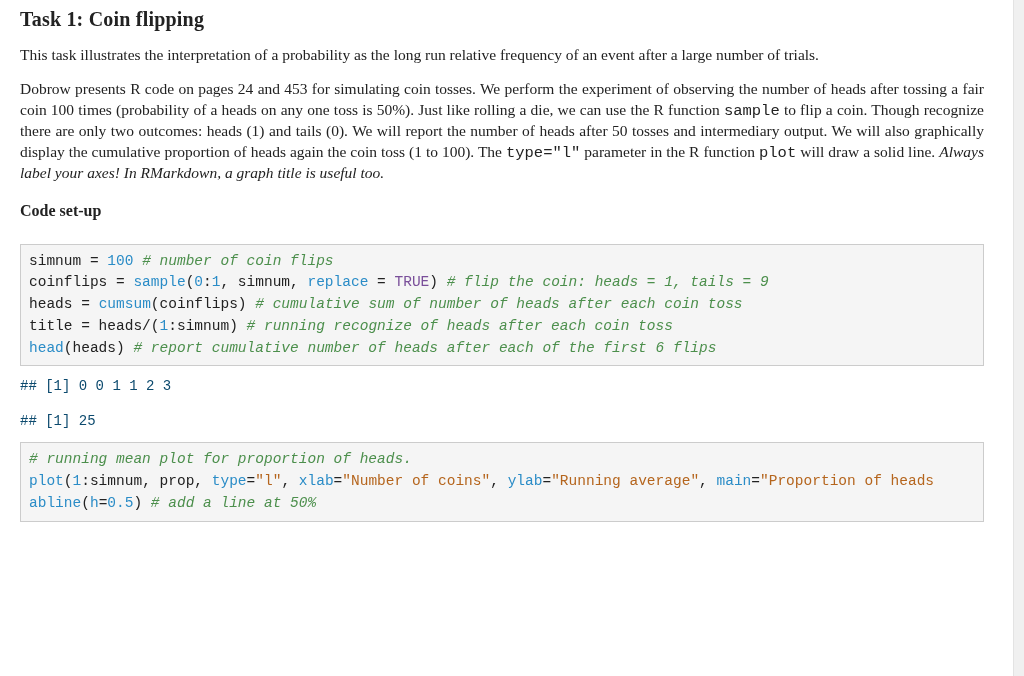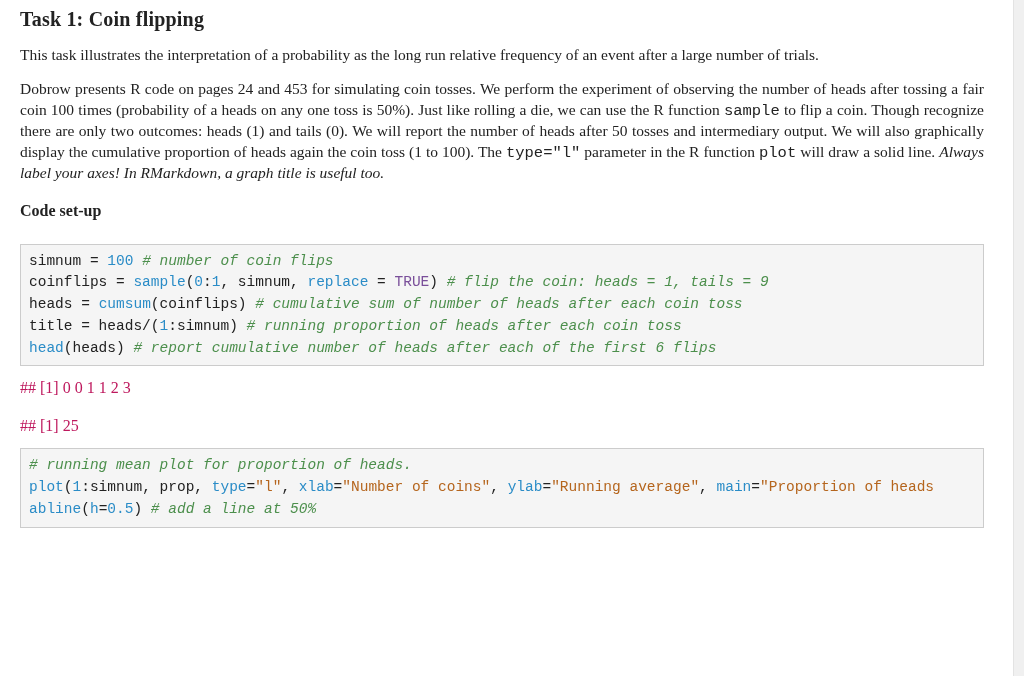--- a/index.html
+++ b/index.html
@@ -41,25 +41,25 @@
     margin: 0 0 6px 0;
     font-family: "Courier New", Courier, monospace;
     font-size: 14.5px;
     line-height: 1.5;
     white-space: pre;
     overflow: hidden;
   }
   pre.output {
     padding: 4px 0 6px 0;
     margin: 0 0 4px 0;
-    font-family: Liberation Serif, serif;
-    font-size: 16px;
+    font-family: Liberation Mono, monospace;
+    font-size: 14px;
     line-height: 1.5;
     white-space: pre;
-    color: #be185d;
+    color: #0c4a6e;
   }
   .tok-num { color: #2a8cc7; }
   .tok-call { color: #2a8cc7; }
   .tok-arg { color: #2a8cc7; font-family: Liberation Mono, monospace; }
   .tok-bool { color: #7a4f9a; }
   .tok-str { color: #b5651d; }
   .tok-cmt { color: #4c8f4c; font-style: italic; }
   .scrollbar-r {
     position: fixed;
     top: 0; right: 0; bottom: 0;
@@ -79,21 +79,21 @@
 
   <p class="para">
     <span>Dobrow presents R code on pages 24 and 453 for simulating coin tosses. We perform the experiment of observing the number of heads after tossing a fair coin 100 times (probability of a heads on any one toss is 50%). Just like rolling a die, we can use the R function </span><span class="tt">sample</span><span> to flip a coin. Though recognize there are only two outcomes: heads (1) and tails (0). We will report the number of heads after 50 tosses and intermediary output. We will also graphically display the cumulative proportion of heads again the coin toss (1 to 100). The </span><span class="tt">type="l"</span><span> parameter in the R function </span><span class="tt">plot</span><span> will draw a solid line. </span><span class="it">Always label your axes! In RMarkdown, a graph title is useful too.</span>
   </p>
 
   <h3 class="subhead">Code set-up</h3>
 
   <pre class="codeblock"><span><span>simnum = </span><span class="tok-num">100</span><span class="tok-cmt"> # number of coin flips</span></span>
 <span><span>coinflips = </span><span class="tok-call">sample</span><span>(</span><span class="tok-num">0</span><span>:</span><span class="tok-num">1</span><span>, simnum, </span><span class="tok-arg">replace</span><span> = </span><span class="tok-bool">TRUE</span><span>)</span><span class="tok-cmt"> # flip the coin: heads = 1, tails = 9</span></span>
 <span><span>heads = </span><span class="tok-call">cumsum</span><span>(coinflips)</span><span class="tok-cmt"> # cumulative sum of number of heads after each coin toss</span></span>
-<span><span>title = heads/(</span><span class="tok-num">1</span><span>:simnum)</span><span class="tok-cmt"> # running proportion of heads after each coin toss</span></span>
+<span><span>title = heads/(</span><span class="tok-num">1</span><span>:simnum)</span><span class="tok-cmt"> # running recognize of heads after each coin toss</span></span>
 <span><span class="tok-call">head</span><span>(heads)</span><span class="tok-cmt"> # report cumulative number of heads after each of the first 6 flips</span></span></pre>
 
   <pre class="output">## [1] 0 0 1 1 2 3</pre>
 
 
   <pre class="output">## [1] 25</pre>
 
   <pre class="codeblock"><span><span class="tok-cmt"># running mean plot for proportion of heads.</span></span>
 <span><span class="tok-call">plot</span><span>(</span><span class="tok-num">1</span><span>:simnum, prop, </span><span class="tok-arg">type</span><span>=</span><span class="tok-str">"l"</span><span>, </span><span class="tok-arg">xlab</span><span>=</span><span class="tok-str">"Number of coins"</span><span>, </span><span class="tok-arg">ylab</span><span>=</span><span class="tok-str">"Running average"</span><span>, </span><span class="tok-arg">main</span><span>=</span><span class="tok-str">"Proportion of heads</span></span>
 <span><span class="tok-call">abline</span><span>(</span><span class="tok-arg">h</span><span>=</span><span class="tok-num">0.5</span><span>)</span><span class="tok-cmt"> # add a line at 50%</span></span></pre>

